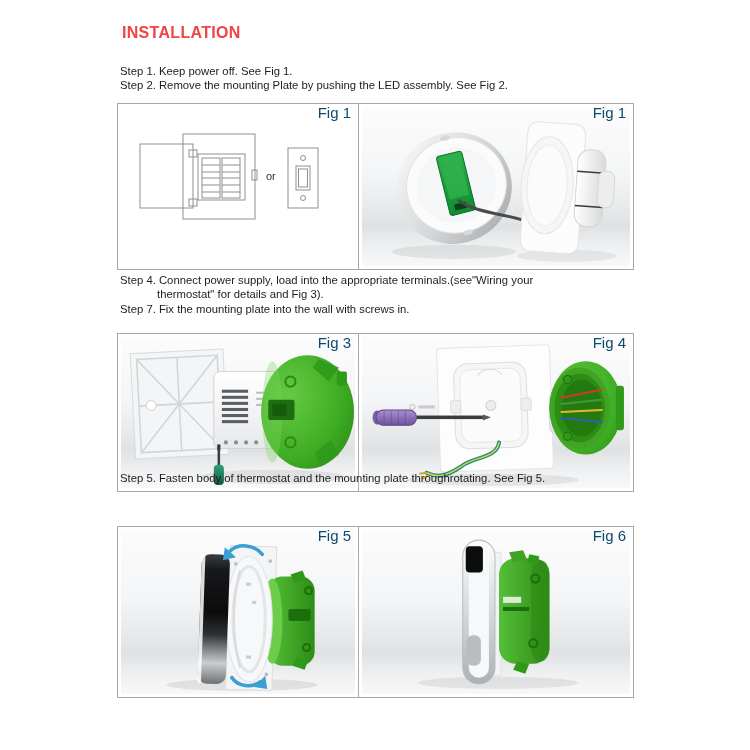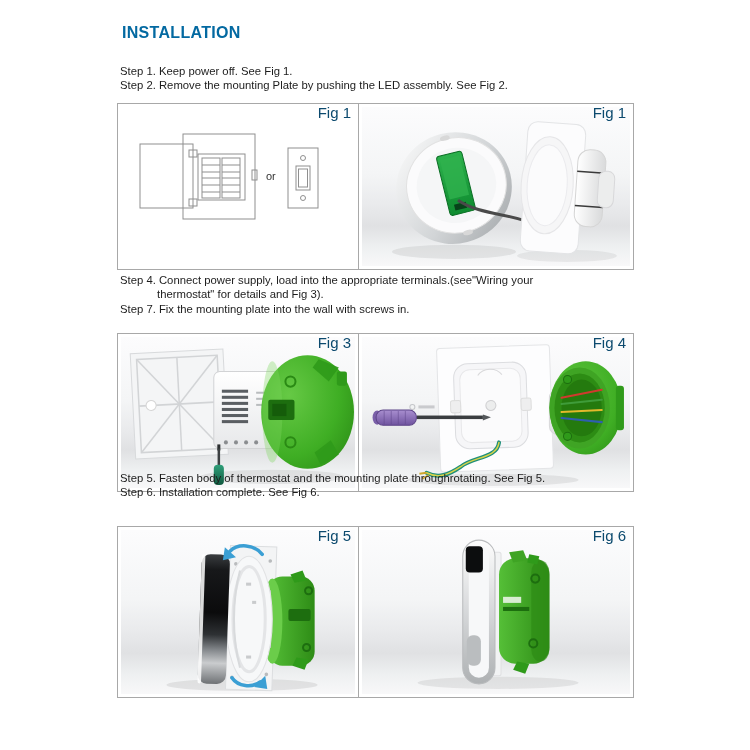--- a/index.html
+++ b/index.html
@@ -1,19 +1,19 @@
 <!DOCTYPE html>
 <html style="--c-text: #1a1a1a; --c-panel-border: #a8a8a8; --c-green-box: #3fae24; --c-green-dark: #2a8a14; --c-pcb-green: #1f9a3c; --c-rotate-arrow-blue: #3b9fd4; --c-screwdriver-purple: #7a5fa8; --c-screwdriver-teal: #2fa07a; --c-wire-red: #d03a2e; --c-wire-yellow: #e3b92c; --c-wire-green: #3f9c3a; --c-wire-blue: #2f5fae;"><head>
 <meta charset="utf-8">
 <style>
   html,body{margin:0;padding:0;background:#ffffff;}
   .page{position:relative;width:750px;height:750px;background:#fff;
         font-family:"Liberation Sans", sans-serif;color:var(--c-text,#1a1a1a);overflow:hidden;}
   .title{position:absolute;left:122px;top:24px;margin:0;font-size:16px;font-weight:700;
-         letter-spacing:.3px;color:#0369a1;}
+         letter-spacing:.3px;color:#ef4444;}
   .steps{position:absolute;left:120px;font-size:11.3px;line-height:14.3px;color:#1c1c1c;}
   .g1{top:64px;} .g2{top:273px;} .g3{top:471px;}
   .step-line{white-space:nowrap;}
   .indent{padding-left:37px;}
   .figrow{position:absolute;left:117px;width:515px;border:1px solid var(--c-panel-border,#a8a8a8);
           display:flex;background:#fff;box-sizing:content-box;}
   #row1{top:103px;height:165px;} #row2{top:333px;height:157px;} #row3{top:526px;height:170px;}
   .panel{position:relative;height:100%;}
   .panel.left{width:240px;} .panel.right{flex:1;}
   .divider{width:1px;background:var(--c-panel-border,#a8a8a8);}
@@ -273,21 +273,20 @@
             <path d="M66 136 l-6 4" stroke="#caa62a" stroke-width="1.5"></path>
           </g>
         </svg>
       </div>
       <div class="figlabel">Fig 4</div>
     </div>
   </div>
 
   <div class="steps g3">
     <div class="step-line">Step 5. Fasten body of thermostat and the mounting plate throughrotating. See Fig 5.</div>
-    <div class="step-line">Step 6. Installation complete. See Fig 6.</div>
   </div>
 
   <div class="figrow" id="row3">
     <div class="panel left">
       <div class="photo">
         <svg viewBox="0 0 232 162" preserveAspectRatio="none">
           <defs>
             <linearGradient id="f5slab" x1="0" y1="0" x2="0" y2="1">
               <stop offset="0" stop-color="#3a3d40"></stop>
                 <stop offset=".12" stop-color="#17181a"></stop>

